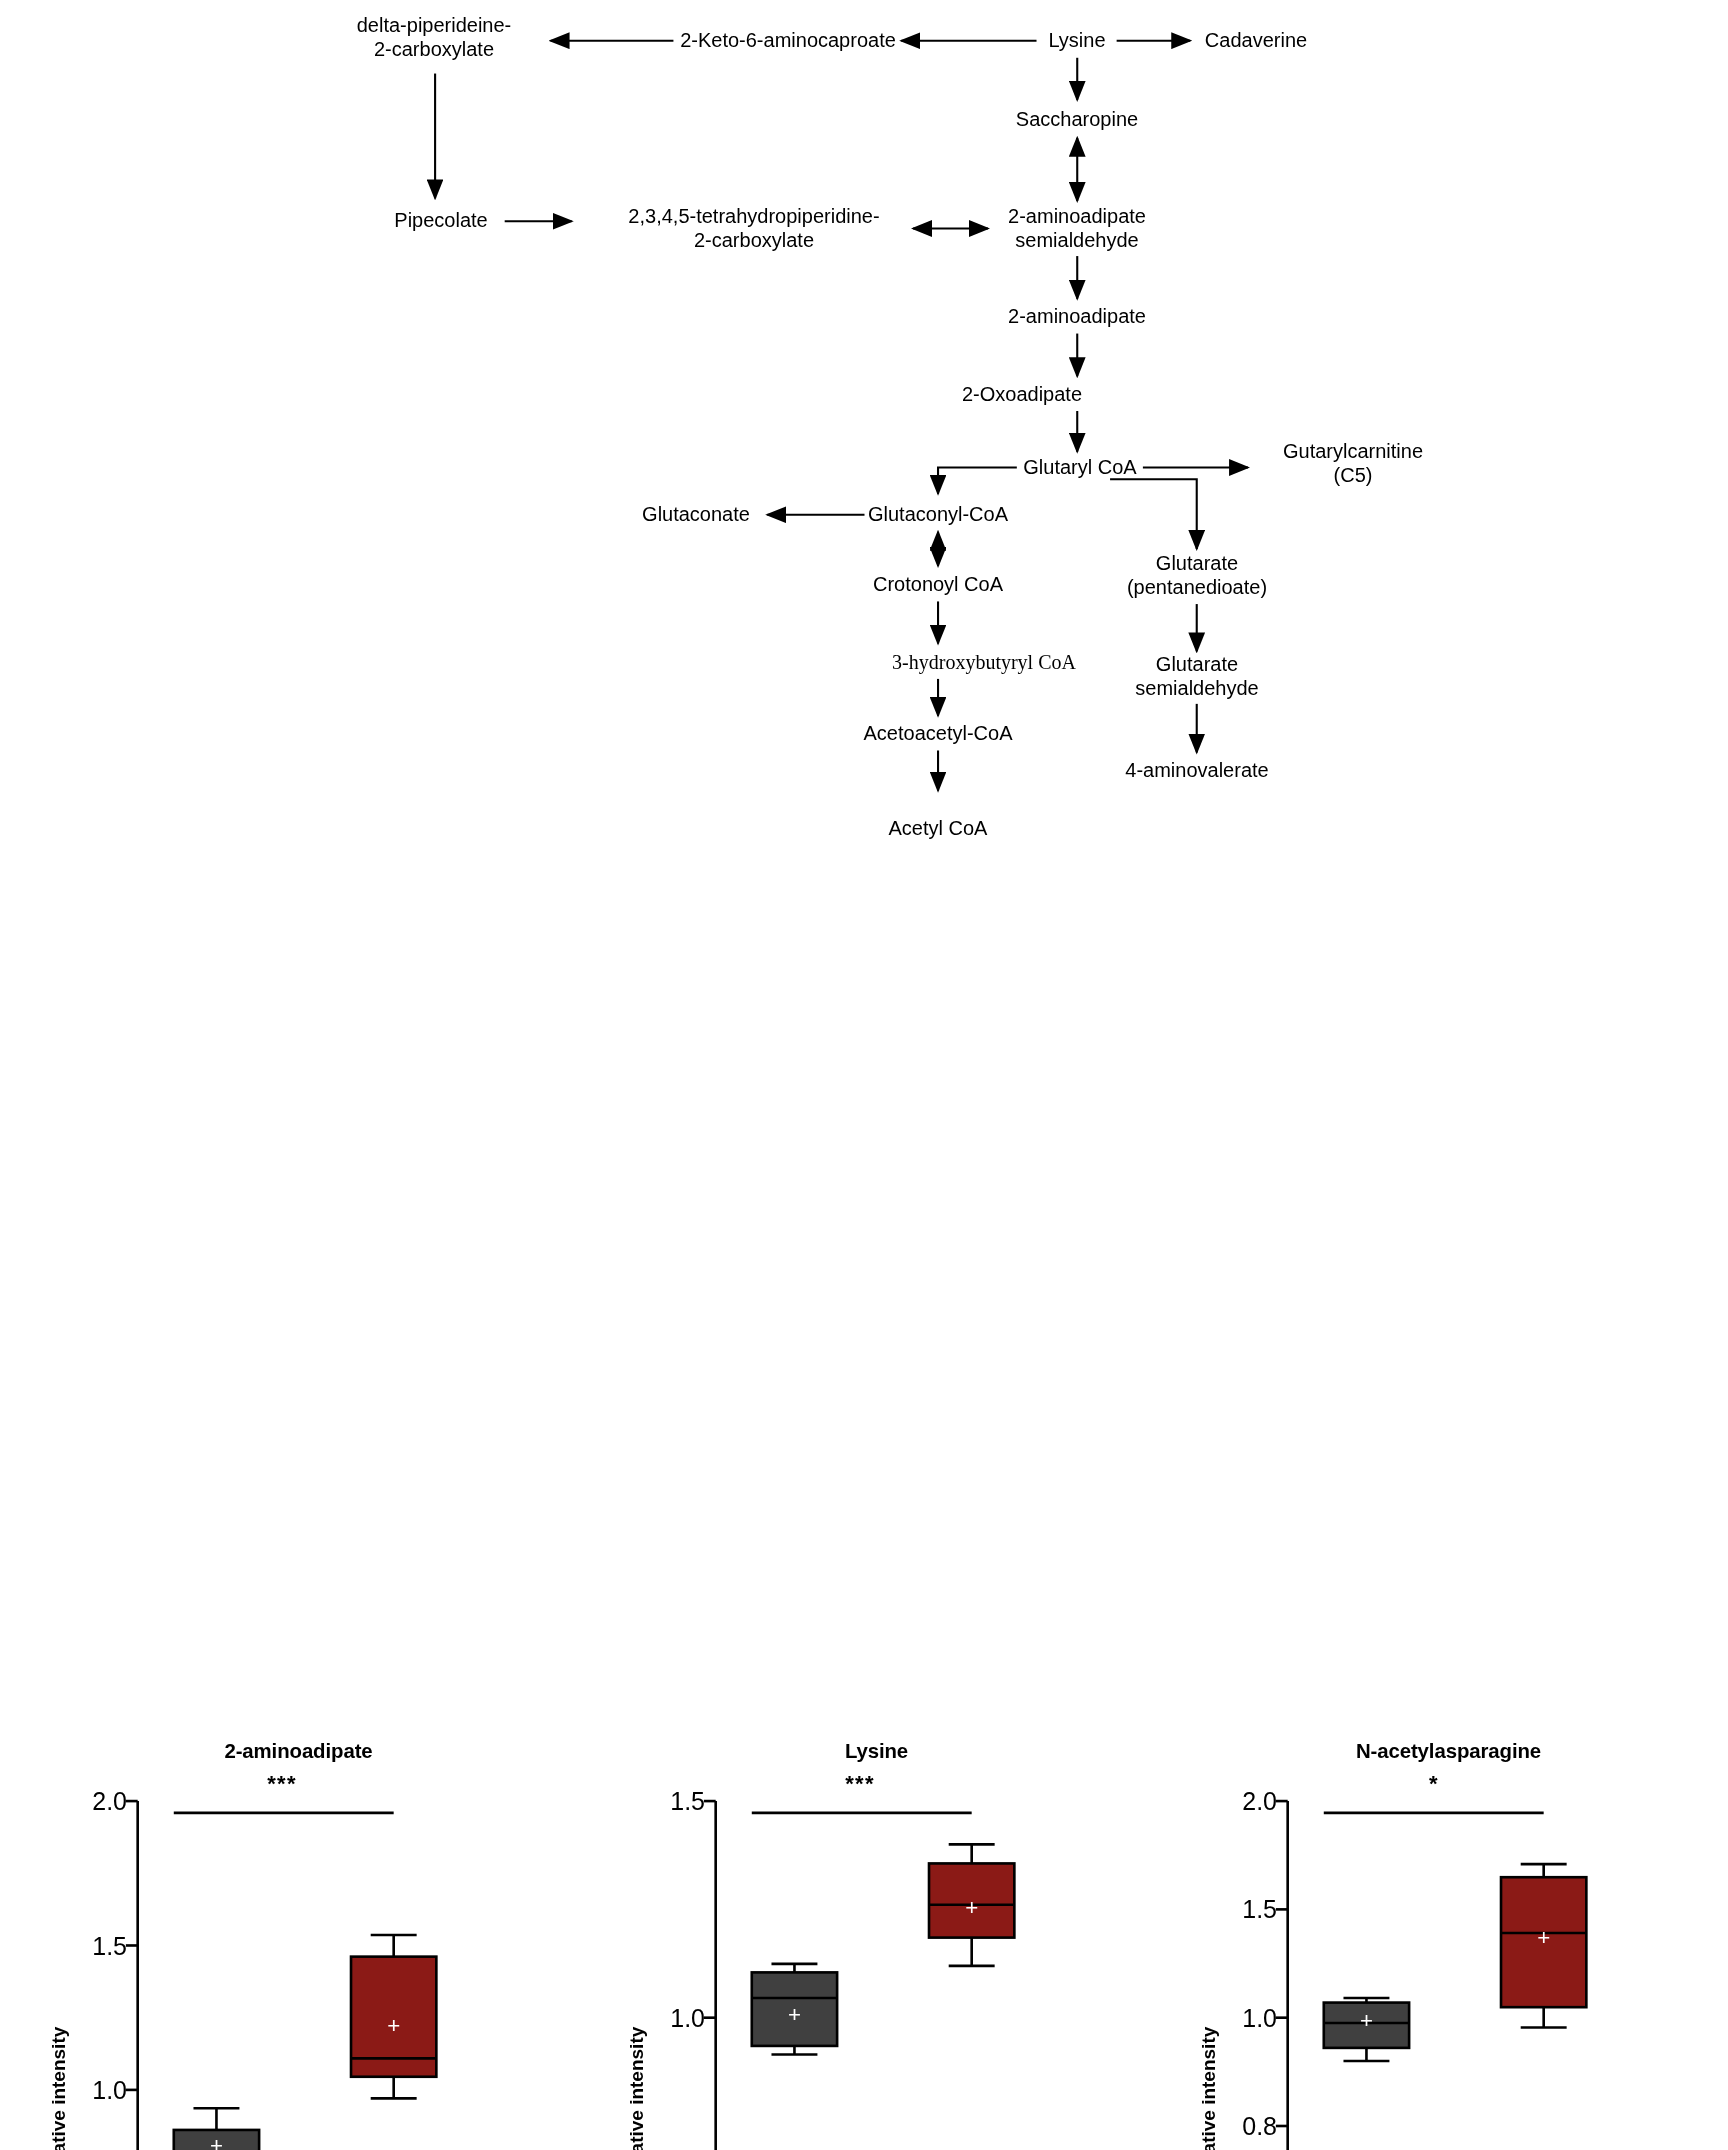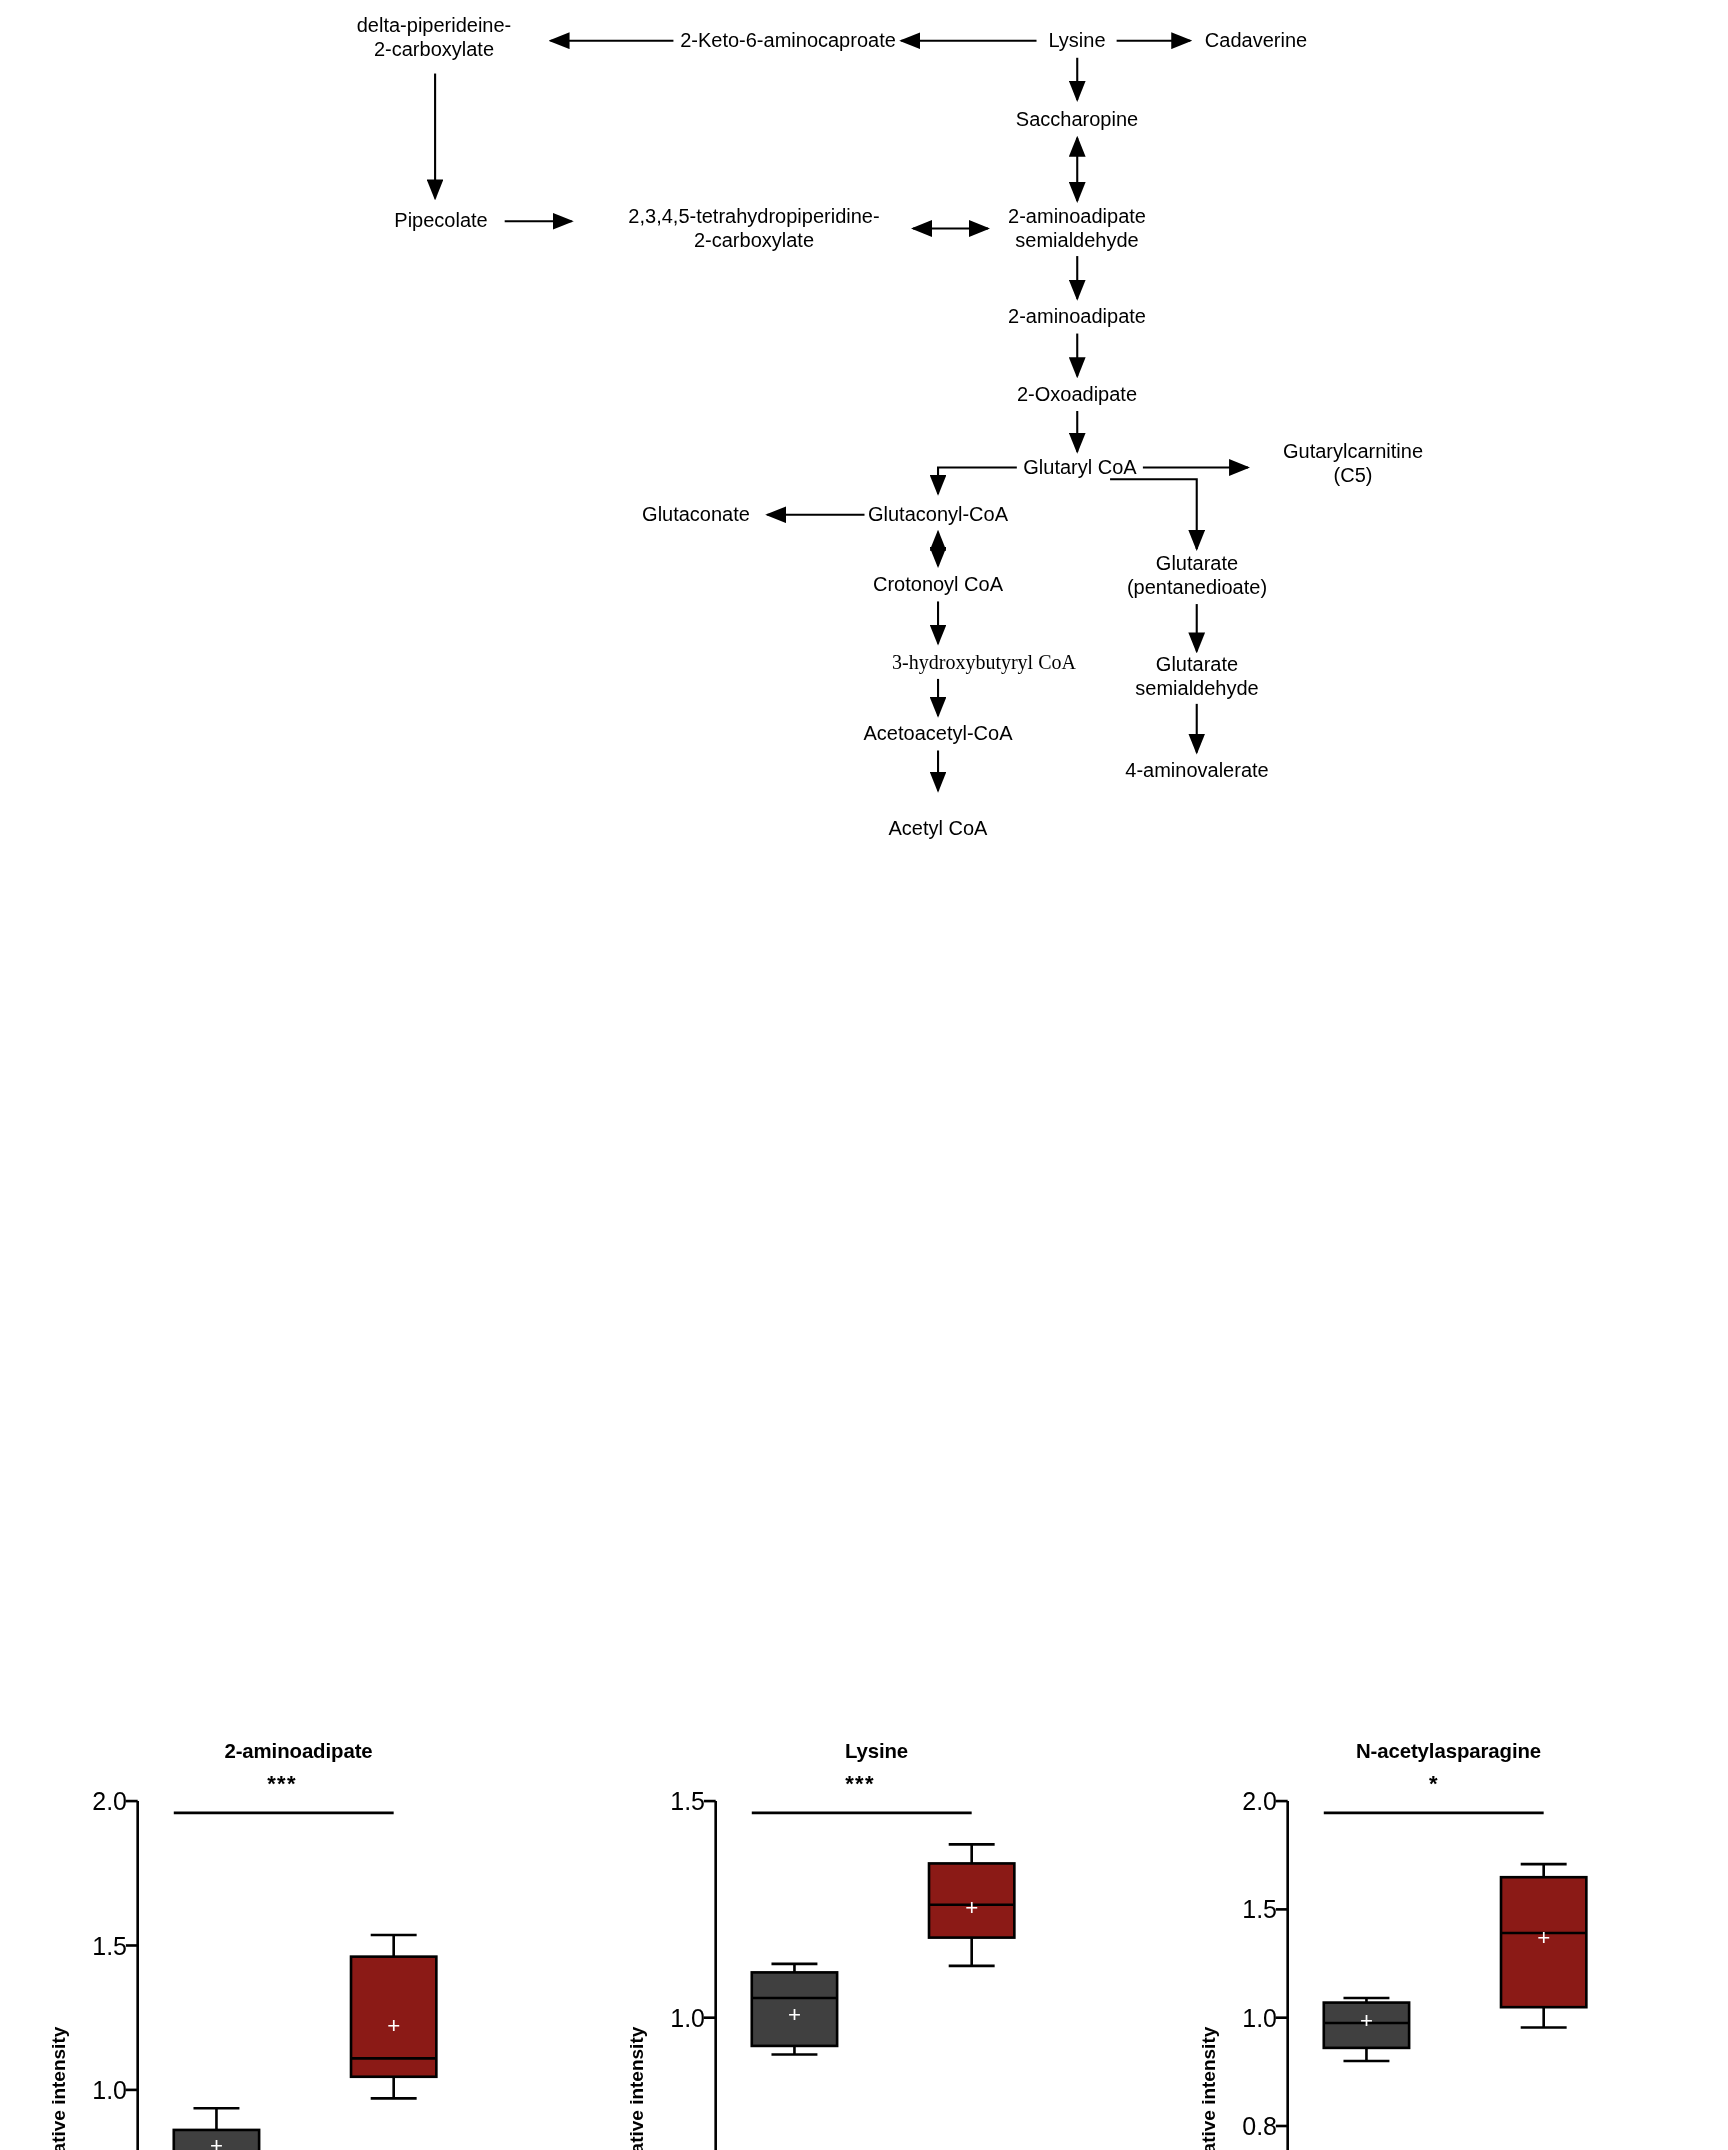--- a/index.html
+++ b/index.html
@@ -91,21 +91,21 @@
   <div class="node" style="left:788px; top:41px;">2-Keto-6-aminocaproate</div>
   <div class="node" style="left:1077px; top:41px;">Lysine</div>
   <div class="node" style="left:1256px; top:41px;">Cadaverine</div>
   <div class="node" style="left:1077px; top:120px;">Saccharopine</div>
   <div class="node" style="left:441px; top:221px;">Pipecolate</div>
   <div class="node" style="left:754px; top:229px;">2,3,4,5-tetrahydropiperidine-
 2-carboxylate</div>
   <div class="node" style="left:1077px; top:229px;">2-aminoadipate
 semialdehyde</div>
   <div class="node" style="left:1077px; top:317px;">2-aminoadipate</div>
-  <div class="node" style="left:1077px; top:395px;">2-Oxoadipate</div>
+  <div class="node" style="left:1022px; top:395px;">2-Oxoadipate</div>
   <div class="node" style="left:1080px; top:468px;">Glutaryl CoA</div>
   <div class="node" style="left:1353px; top:464px;">Gutarylcarnitine
 (C5)</div>
   <div class="node" style="left:696px; top:515px;">Glutaconate</div>
   <div class="node" style="left:938px; top:515px;">Glutaconyl-CoA</div>
   <div class="node" style="left:938px; top:585px;">Crotonoyl CoA</div>
   <div class="node" style="left:984px; top:663px;font-family:Liberation Serif, serif;">3-hydroxybutyryl CoA</div>
   <div class="node" style="left:938px; top:734px;text-align:center;">Acetoacetyl-CoA</div>
   <div class="node" style="left:938px; top:809px;margin-top:20px;">Acetyl CoA</div>
   <div class="node" style="left:1197px; top:576px;">Glutarate

